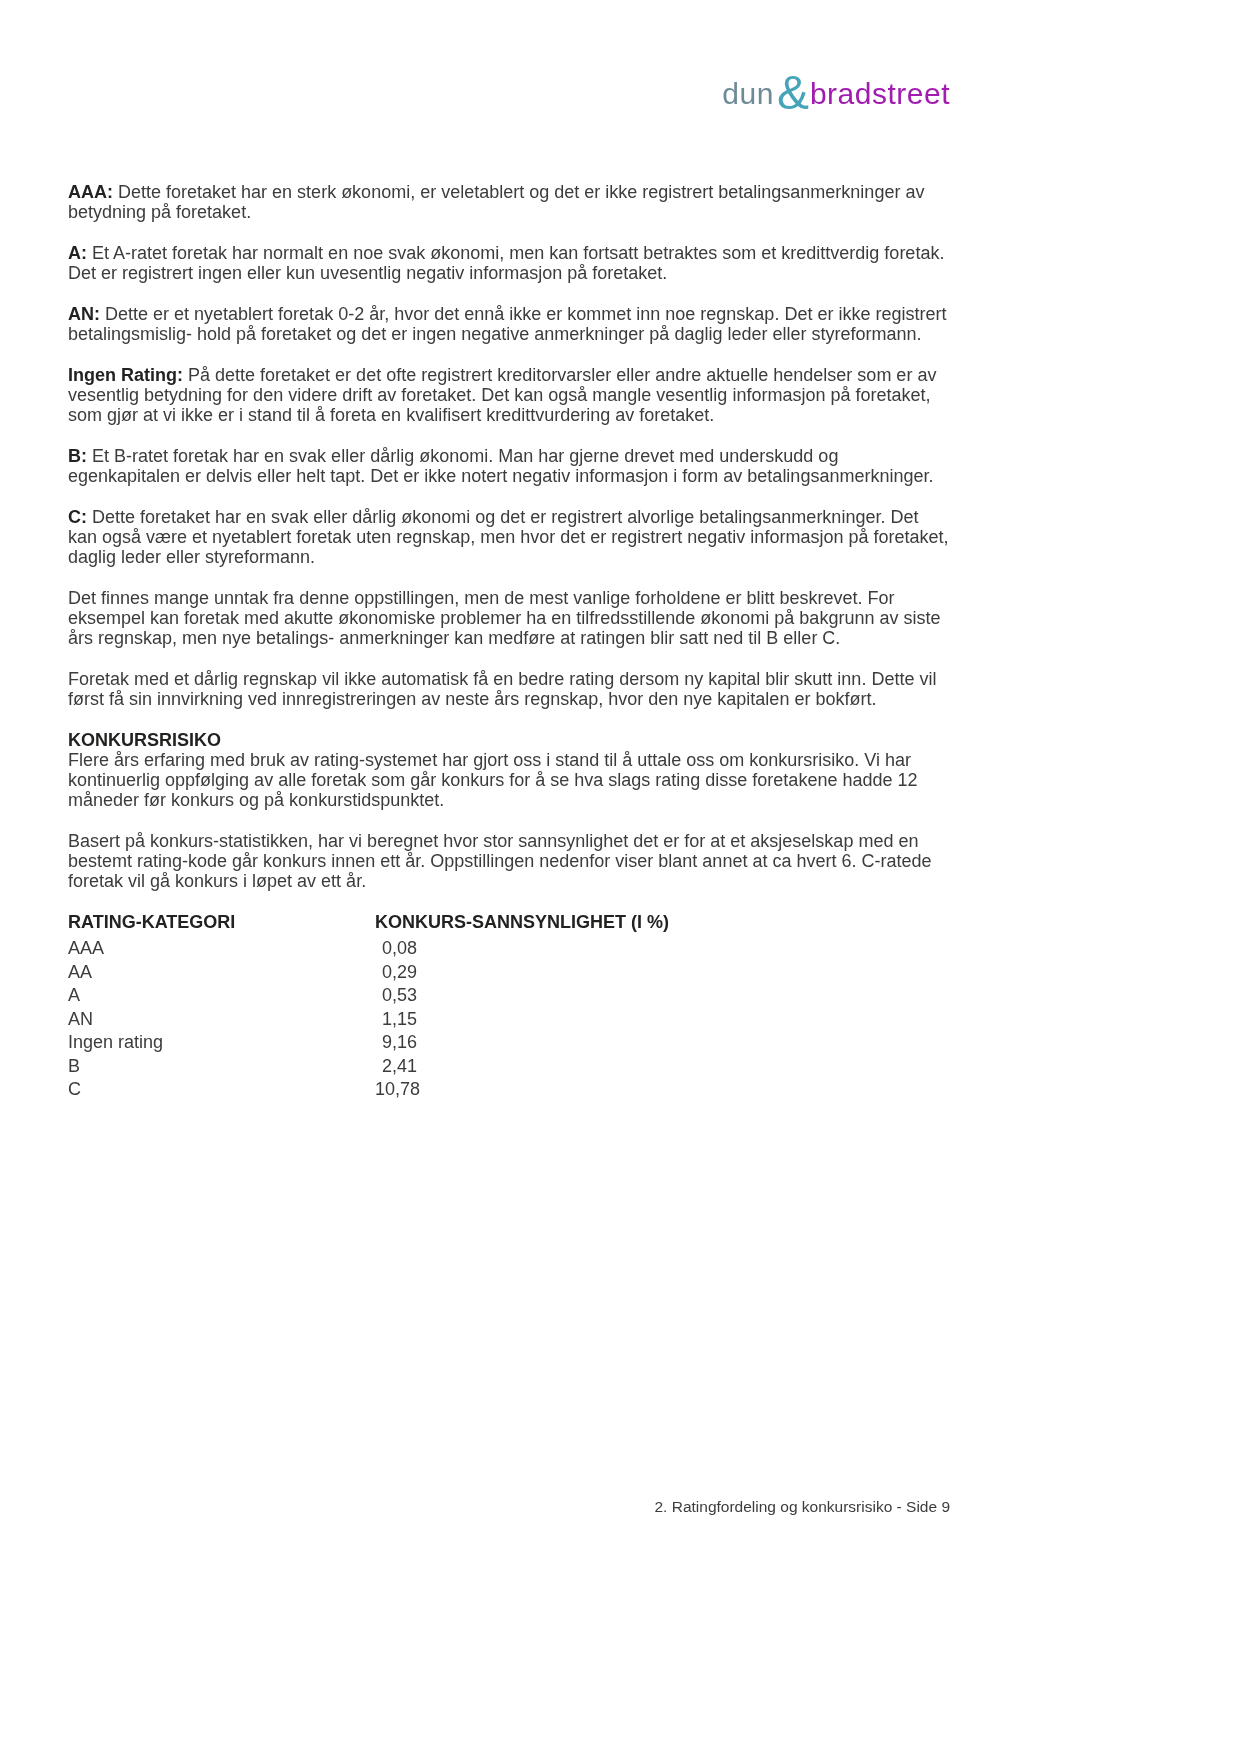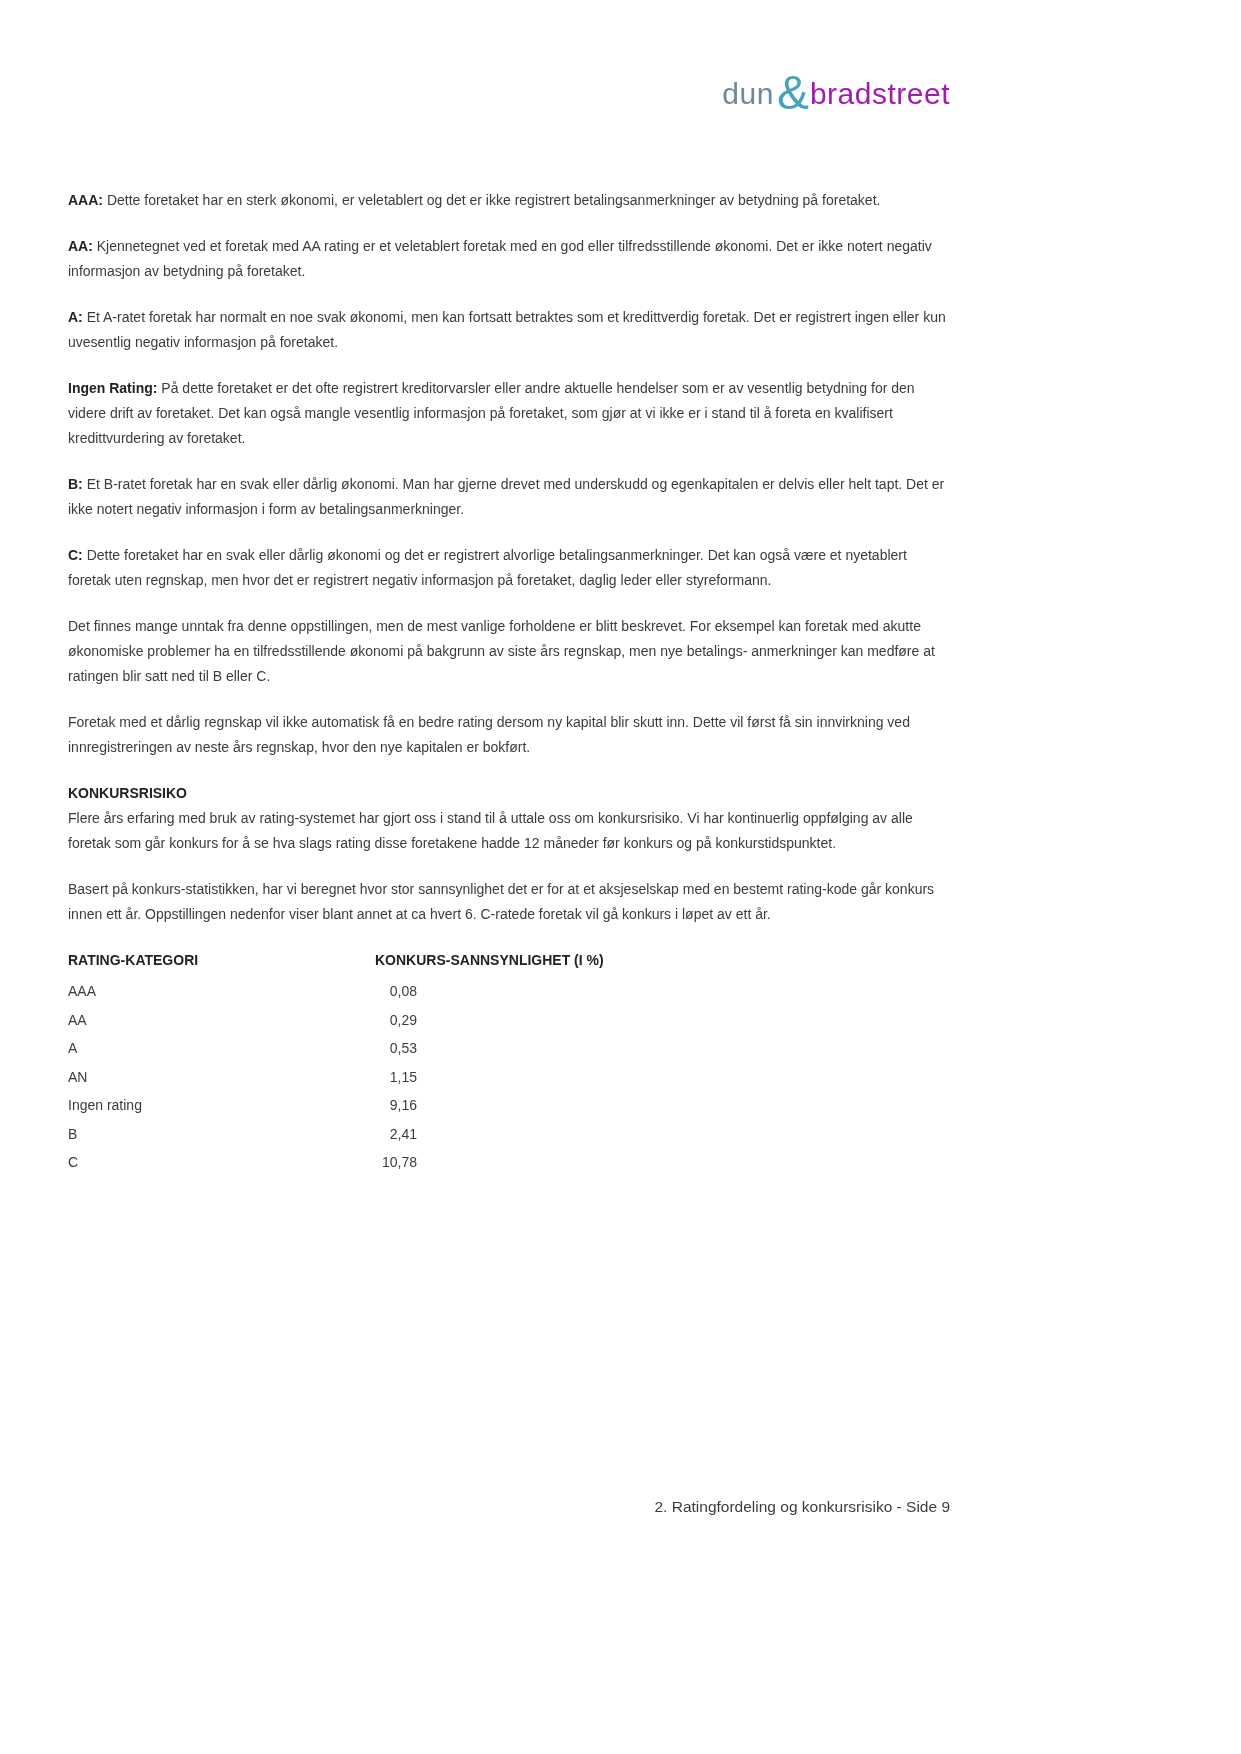--- a/index.html
+++ b/index.html
@@ -42,24 +42,24 @@
     font-size: 30px;
     font-weight: 400;
     letter-spacing: 0.5px;
     color: #a21caf;
   }
 
   
   .content {
     position: absolute;
     left: 68px;
-    top: 188px;
+    top: 182px;
     width: 884px;
-    font-size: 14px;
-    line-height: 25px;
+    font-size: 18px;
+    line-height: 20px;
     color: #3c3c3b;
   }
   p.para { margin-bottom: 21px; }
   .para strong { color: #222221; font-weight: 700; }
   .section-heading { display: inline; color: #222221; font-weight: 700; }
 
   
   .rating-table { margin-top: 12px; }
   .trow { display: flex; align-items: baseline; margin-bottom: 3.5px; gap: 40px; }
   .trow.thead { margin-bottom: 6px; }
@@ -94,30 +94,30 @@
     <span class="logo-brad">bradstreet</span>
   </div>
 
   <div class="content">
 
     <p class="para">
       <strong>AAA:</strong>
       <span>Dette foretaket har en sterk økonomi, er veletablert og det er ikke registrert betalingsanmerkninger av betydning på foretaket.</span>
     </p>
 
-    <p class="para">
-      <strong>AA:</strong>
-      <span>Kjennetegnet ved et foretak med AA rating er et veletablert foretak med en god eller tilfredsstillende økonomi. Det er ikke notert negativ informasjon av betydning på foretaket.</span>
-    </p>
 
     <p class="para">
       <strong>A:</strong>
       <span>Et A-ratet foretak har normalt en noe svak økonomi, men kan fortsatt betraktes som et kredittverdig foretak. Det er registrert ingen eller kun uvesentlig negativ informasjon på foretaket.</span>
     </p>
 
+    <p class="para">
+      <strong>AN:</strong>
+      <span>Dette er et nyetablert foretak 0-2 år, hvor det ennå ikke er kommet inn noe regnskap. Det er ikke registrert betalingsmislig- hold på foretaket og det er ingen negative anmerkninger på daglig leder eller styreformann.</span>
+    </p>
 
     <p class="para">
       <strong>Ingen Rating:</strong>
       <span>På dette foretaket er det ofte registrert kreditorvarsler eller andre aktuelle hendelser som er av vesentlig betydning for den videre drift av foretaket. Det kan også mangle vesentlig informasjon på foretaket, som gjør at vi ikke er i stand til å foreta en kvalifisert kredittvurdering av foretaket.</span>
     </p>
 
     <p class="para">
       <strong>B:</strong>
       <span>Et B-ratet foretak har en svak eller dårlig økonomi. Man har gjerne drevet med underskudd og egenkapitalen er delvis eller helt tapt. Det er ikke notert negativ informasjon i form av betalingsanmerkninger.</span>
     </p>

